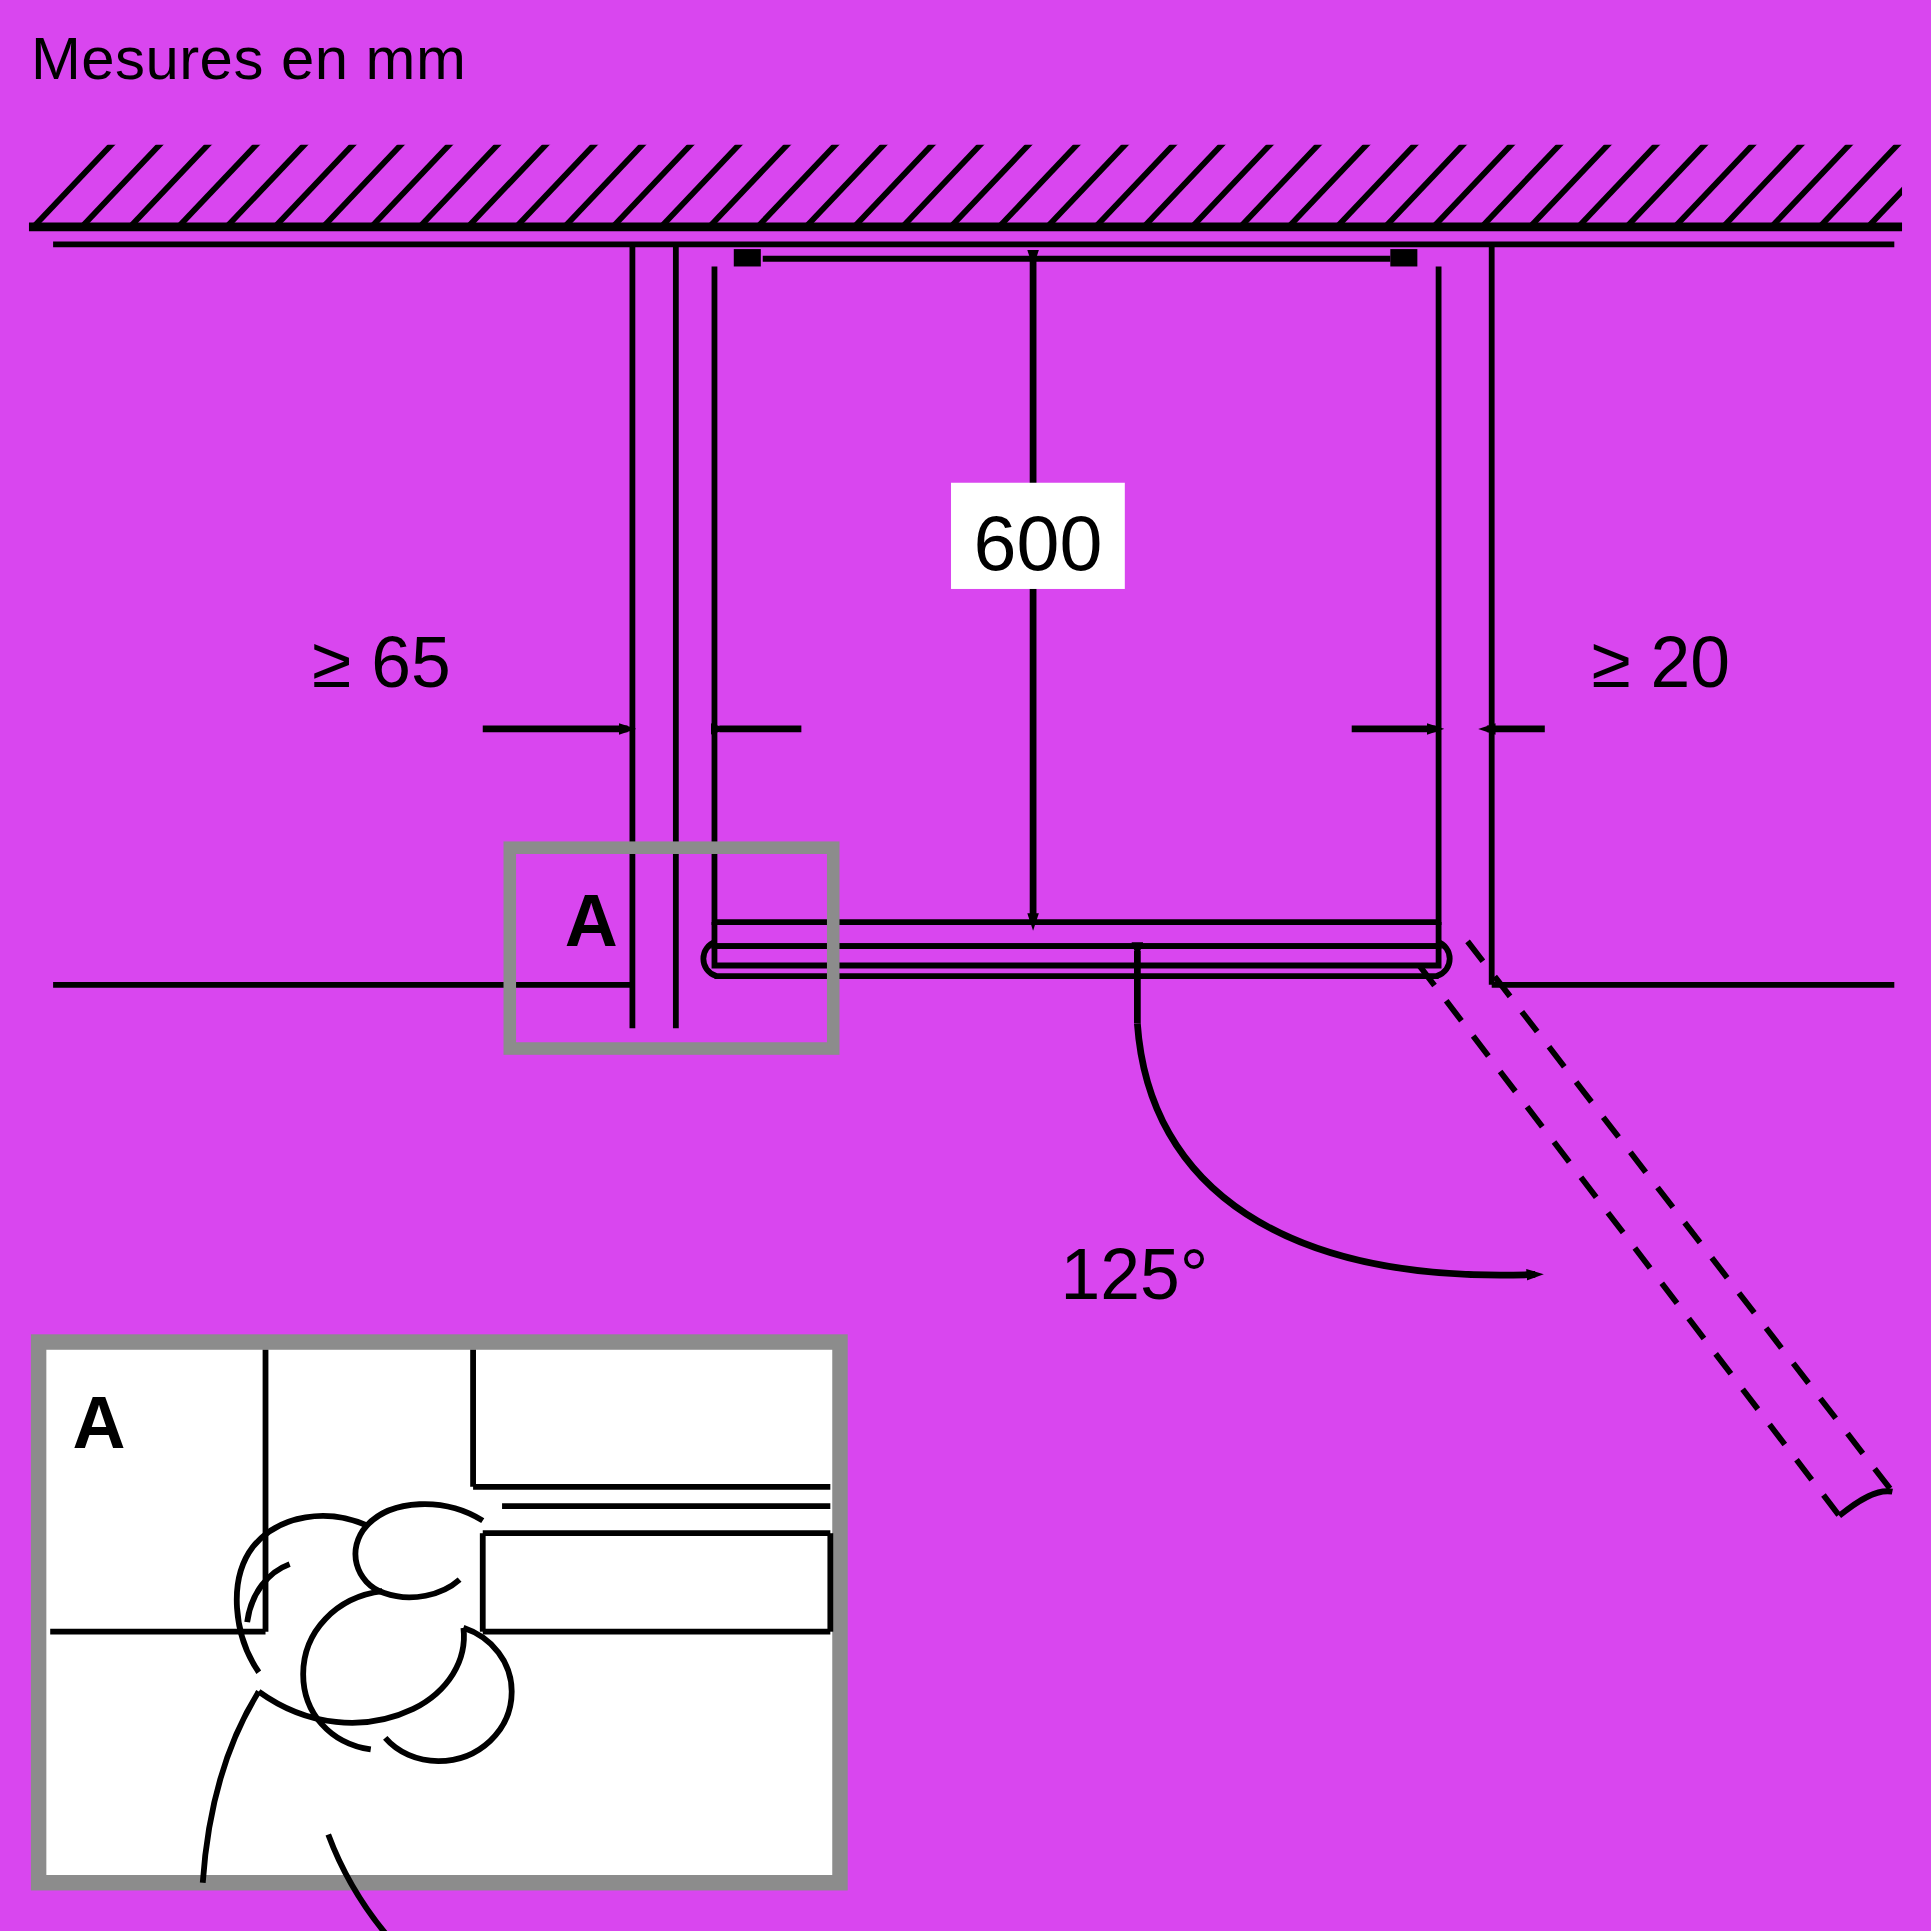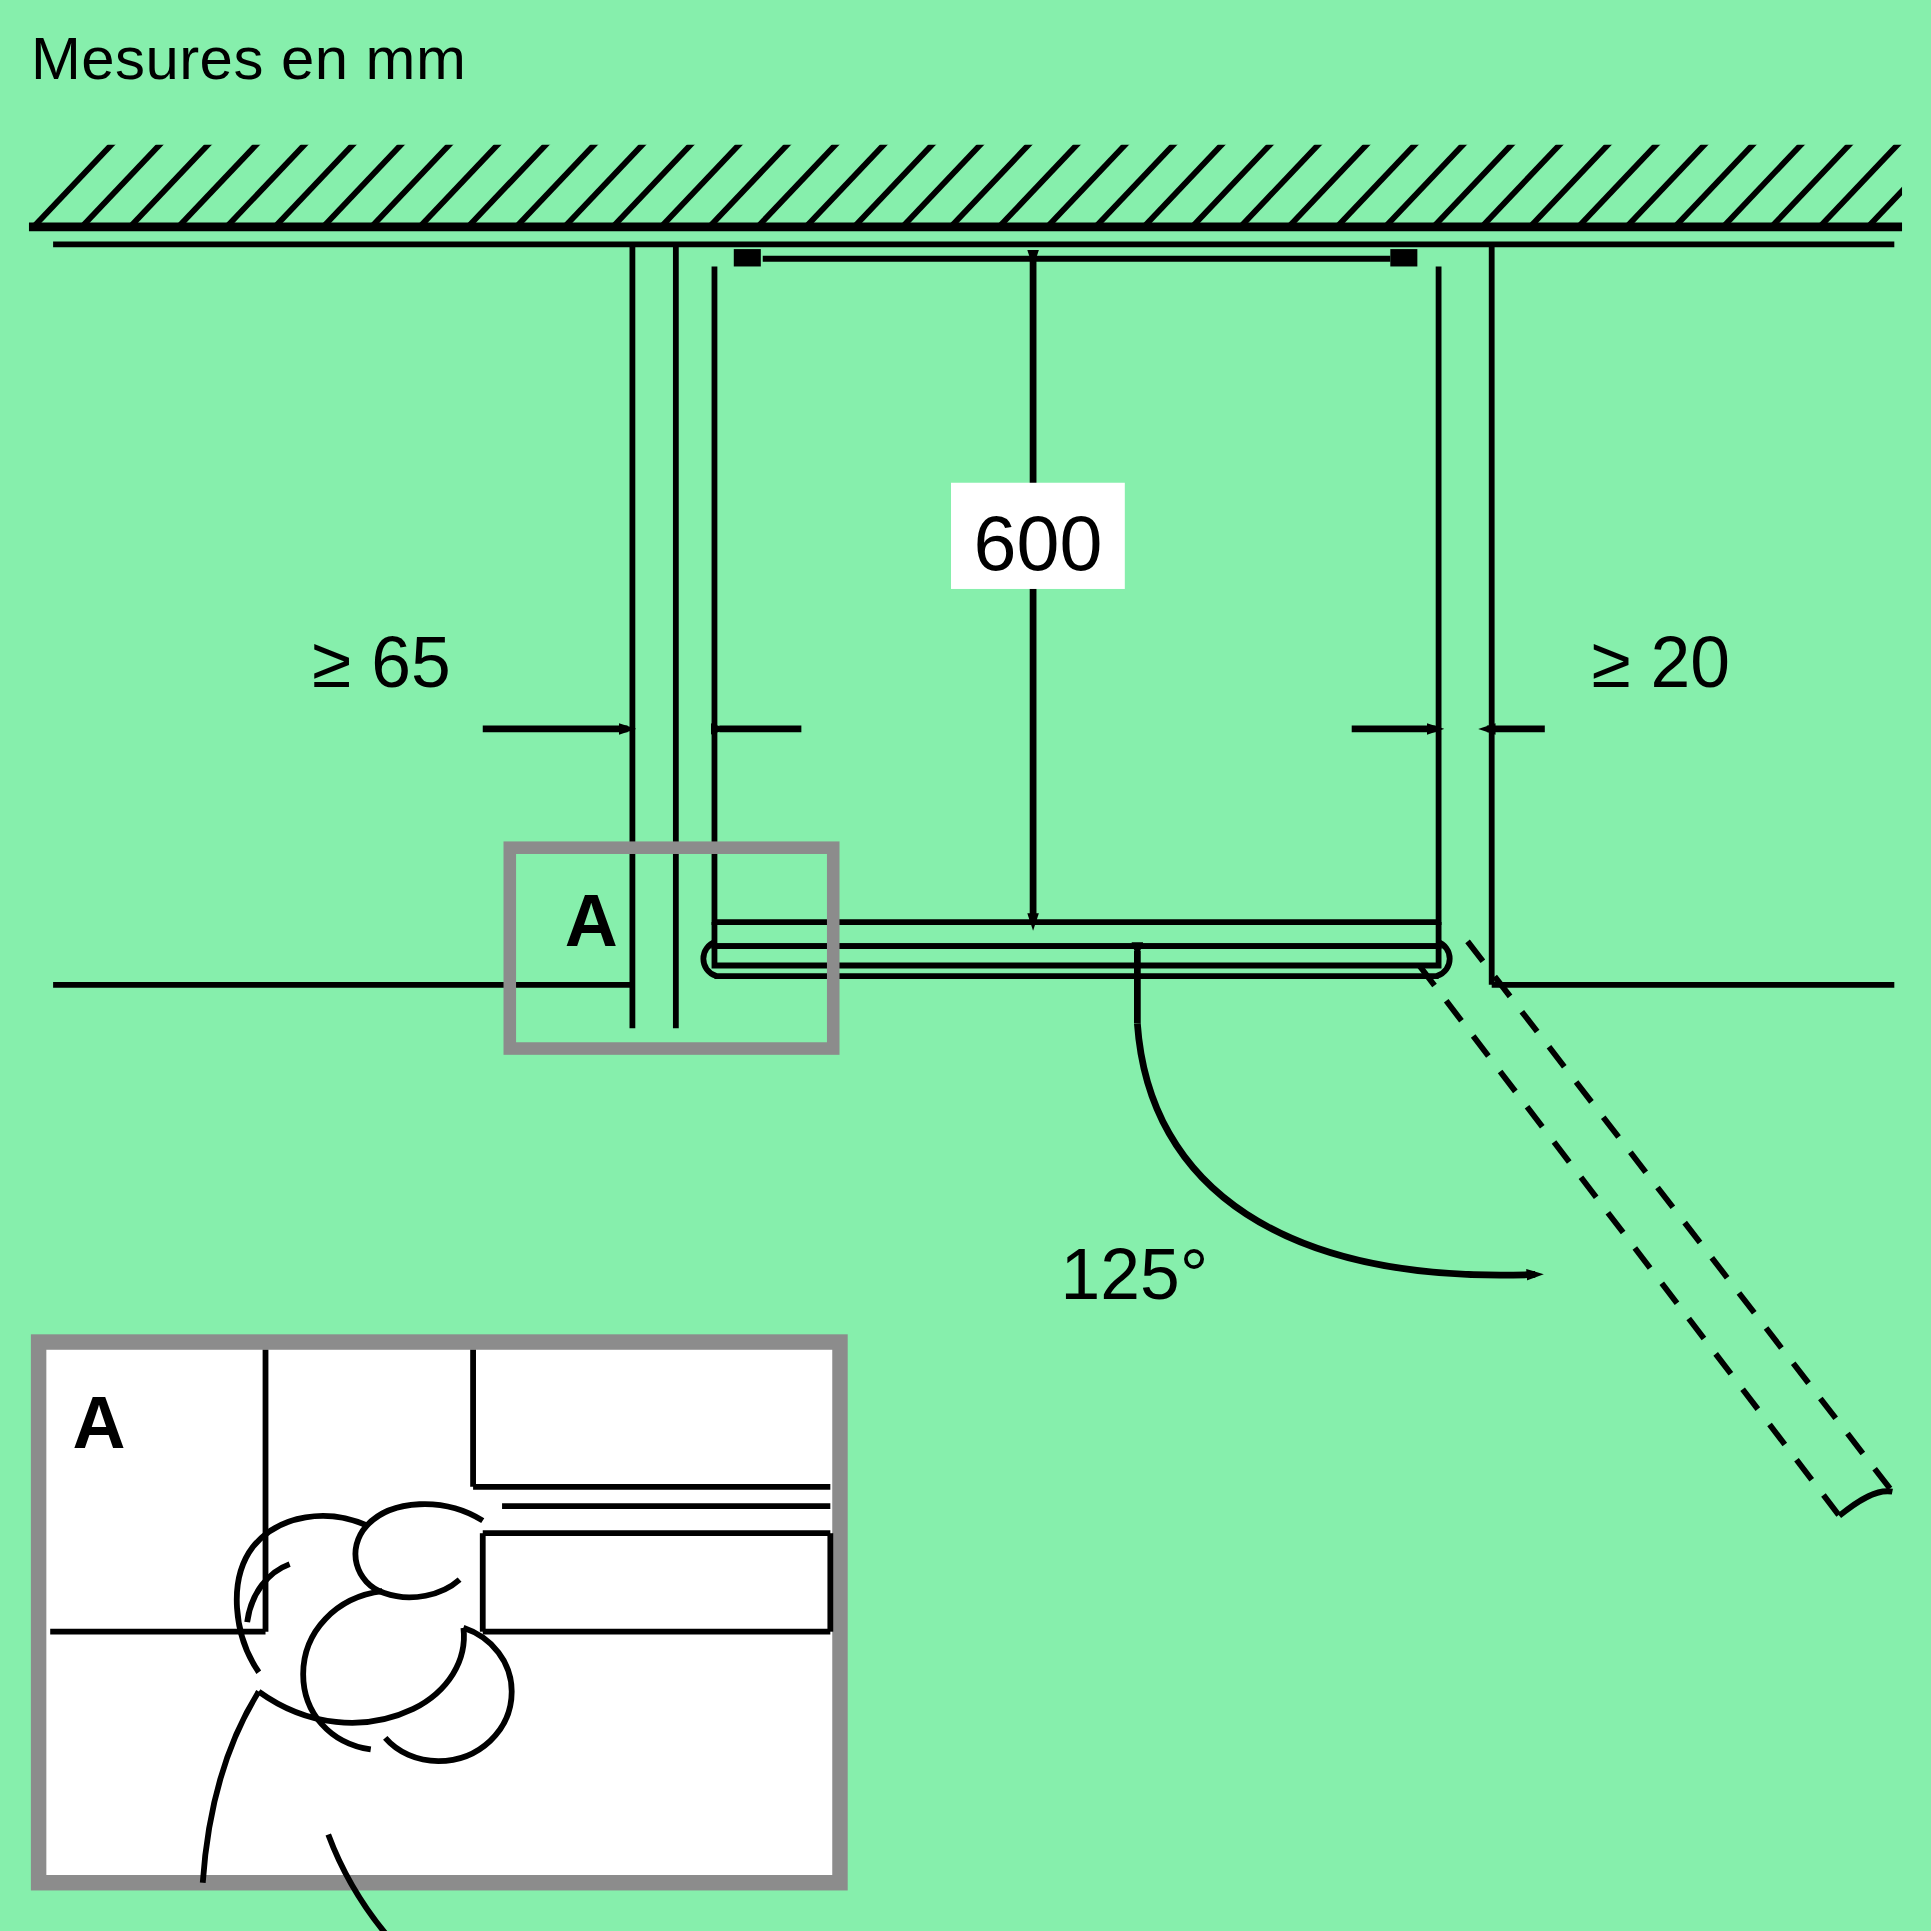--- a/index.html
+++ b/index.html
@@ -11,21 +11,21 @@
     width: 1931px;
     height: 1931px;
     font-family: "Liberation Sans", sans-serif;
     color: #000000;
     overflow: hidden;
   }
   #page {
     position: relative;
     width: 1931px;
     height: 1931px;
-    background: #86efac;
+    background: #d946ef;
   }
   #diagram {
     position: absolute;
     left: 0;
     top: 0;
     width: 1931px;
     height: 1931px;
   }
   .ttl {
     font-size: 62px;

